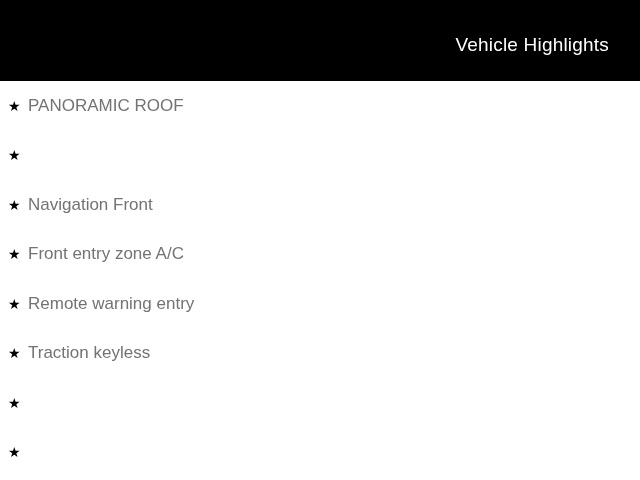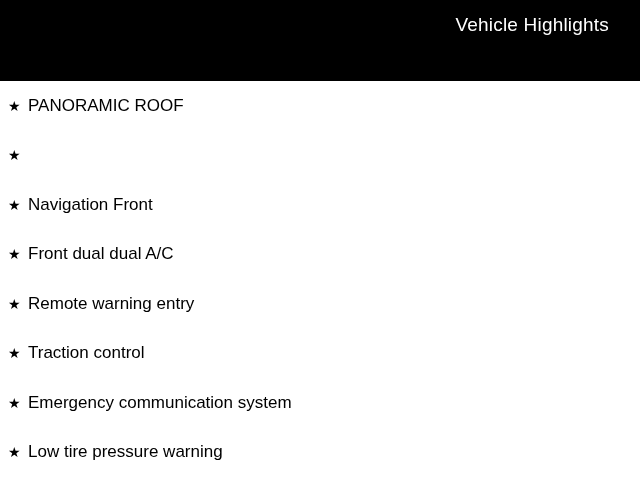--- a/index.html
+++ b/index.html
@@ -24,21 +24,21 @@
     top: 0;
     left: 0;
     width: 640px;
     height: 81px;
     background: #000000;
     box-sizing: border-box;
   }
   .header-title {
     position: absolute;
     right: 31px;
-    top: 14px;
+    top: 34px;
     color: #ffffff;
     font-size: 19px;
     line-height: 22px;
     letter-spacing: 0.2px;
     white-space: nowrap;
   }
   .features-list {
     position: absolute;
     top: 81px;
     left: 0;
@@ -56,21 +56,21 @@
   }
   .bullet-star {
     flex: 0 0 auto;
     width: 20px;
     color: #000000;
     font-size: 14px;
     line-height: 14px;
     text-align: left;
   }
   .feature-label {
-    color: #000000;
+    color: #737373;
     font-size: 17px;
     line-height: 20px;
     white-space: nowrap;
   }
 </style>
 </head>
 <body>
 
 <div class="page">
 
@@ -85,33 +85,31 @@
     </li>
     <li class="feature-item">
       <span class="bullet-star">★</span>
     </li>
     <li class="feature-item">
       <span class="bullet-star">★</span>
       <span class="feature-label">Navigation Front</span>
     </li>
     <li class="feature-item">
       <span class="bullet-star">★</span>
-      <span class="feature-label">Front dual dual A/C</span>
+      <span class="feature-label">Front entry zone A/C</span>
     </li>
     <li class="feature-item">
       <span class="bullet-star">★</span>
       <span class="feature-label">Remote warning entry</span>
     </li>
     <li class="feature-item">
       <span class="bullet-star">★</span>
-      <span class="feature-label">Traction control</span>
+      <span class="feature-label">Traction keyless</span>
     </li>
     <li class="feature-item">
       <span class="bullet-star">★</span>
-      <span class="feature-label">Emergency communication system</span>
     </li>
     <li class="feature-item">
       <span class="bullet-star">★</span>
-      <span class="feature-label">Low tire pressure warning</span>
     </li>
   </ul>
 
 </div>
 
 </body></html>

